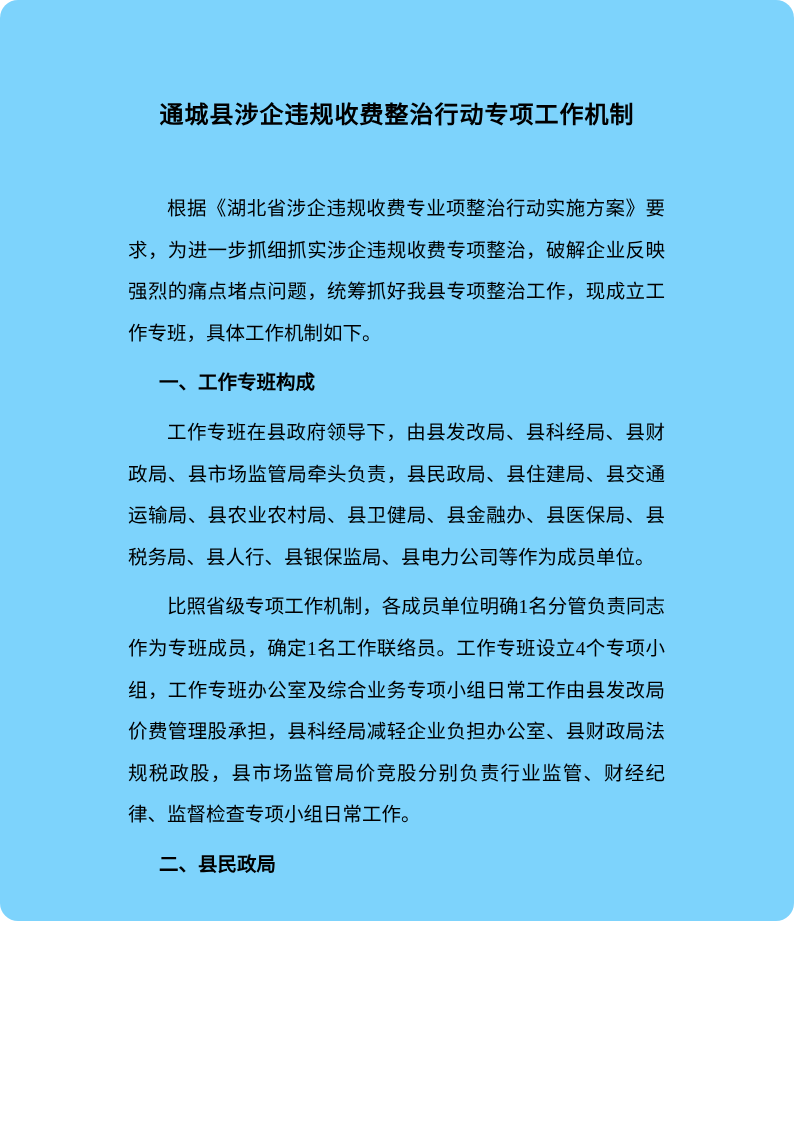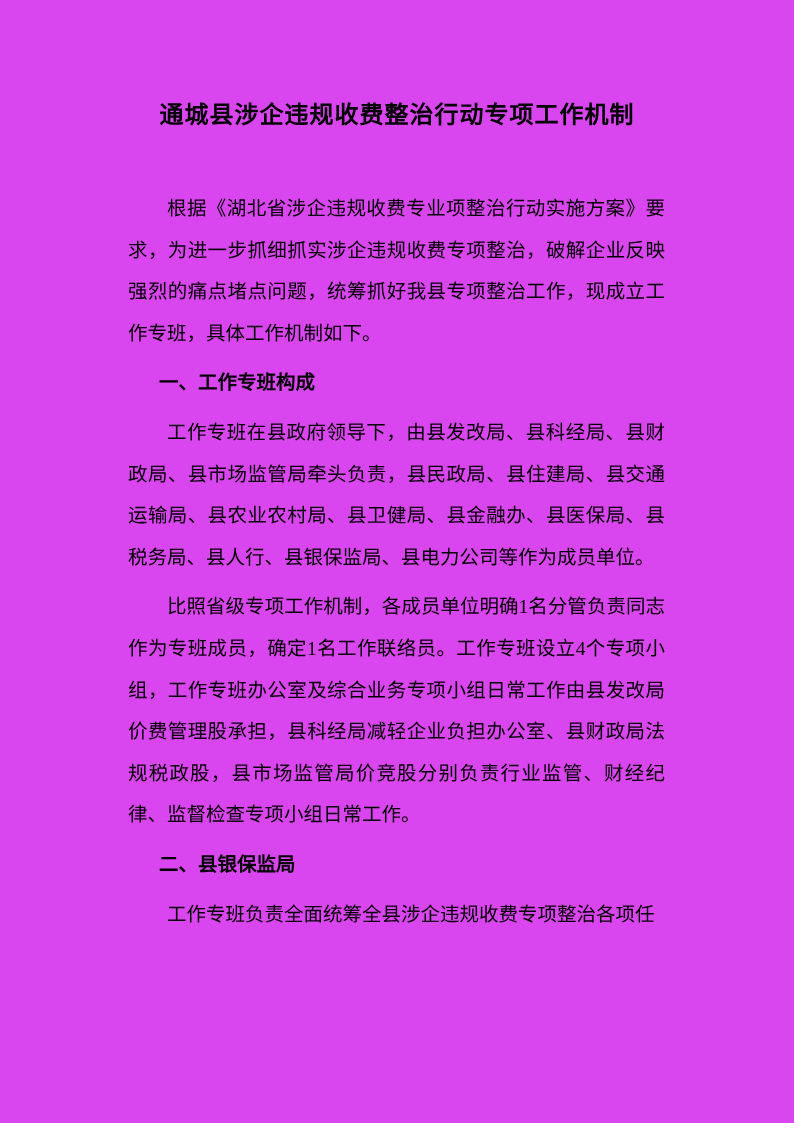--- a/index.html
+++ b/index.html
@@ -4,24 +4,25 @@
 <title>通城县涉企违规收费整治行动专项工作机制</title>
 <style>
   html, body {
     margin: 0;
     padding: 0;
     background: #ffffff;
   }
   .page {
     position: relative;
     width: 794px;
-    height: 1123px;
-    background: #d946ef;
+    height: 921px;
+    background: #7dd3fc;
     overflow: hidden;
     color: #000000;
+    border-radius: 18px;
   }
   .doc-title {
     position: absolute;
     left: 0;
     top: 95px;
     width: 794px;
     margin: 0;
     text-align: center;
     font-family: "Liberation Serif", "DejaVu Serif", serif;
     font-weight: bold;
@@ -60,16 +61,15 @@
 </head>
 <body>
 
 <div class="page">
   <h1 class="doc-title">通城县涉企违规收费整治行动专项工作机制</h1>
   <div class="doc-body">
       <p class="para">根据《湖北省涉企违规收费专业项整治行动实施方案》要求，为进一步抓细抓实涉企违规收费专项整治，破解企业反映强烈的痛点堵点问题，统筹抓好我县专项整治工作，现成立工作专班，具体工作机制如下。</p>
       <p class="heading">一、工作专班构成</p>
       <p class="para">工作专班在县政府领导下，由县发改局、县科经局、县财政局、县市场监管局牵头负责，县民政局、县住建局、县交通运输局、县农业农村局、县卫健局、县金融办、县医保局、县税务局、县人行、县银保监局、县电力公司等作为成员单位。</p>
       <p class="para">比照省级专项工作机制，各成员单位明确1名分管负责同志作为专班成员，确定1名工作联络员。工作专班设立4个专项小组，工作专班办公室及综合业务专项小组日常工作由县发改局价费管理股承担，县科经局减轻企业负担办公室、县财政局法规税政股，县市场监管局价竞股分别负责行业监管、财经纪律、监督检查专项小组日常工作。</p>
-      <p class="heading">二、县银保监局</p>
-      <p class="para">工作专班负责全面统筹全县涉企违规收费专项整治各项任</p>
+      <p class="heading">二、县民政局</p>
     </div>
 </div>
 
 </body></html>

